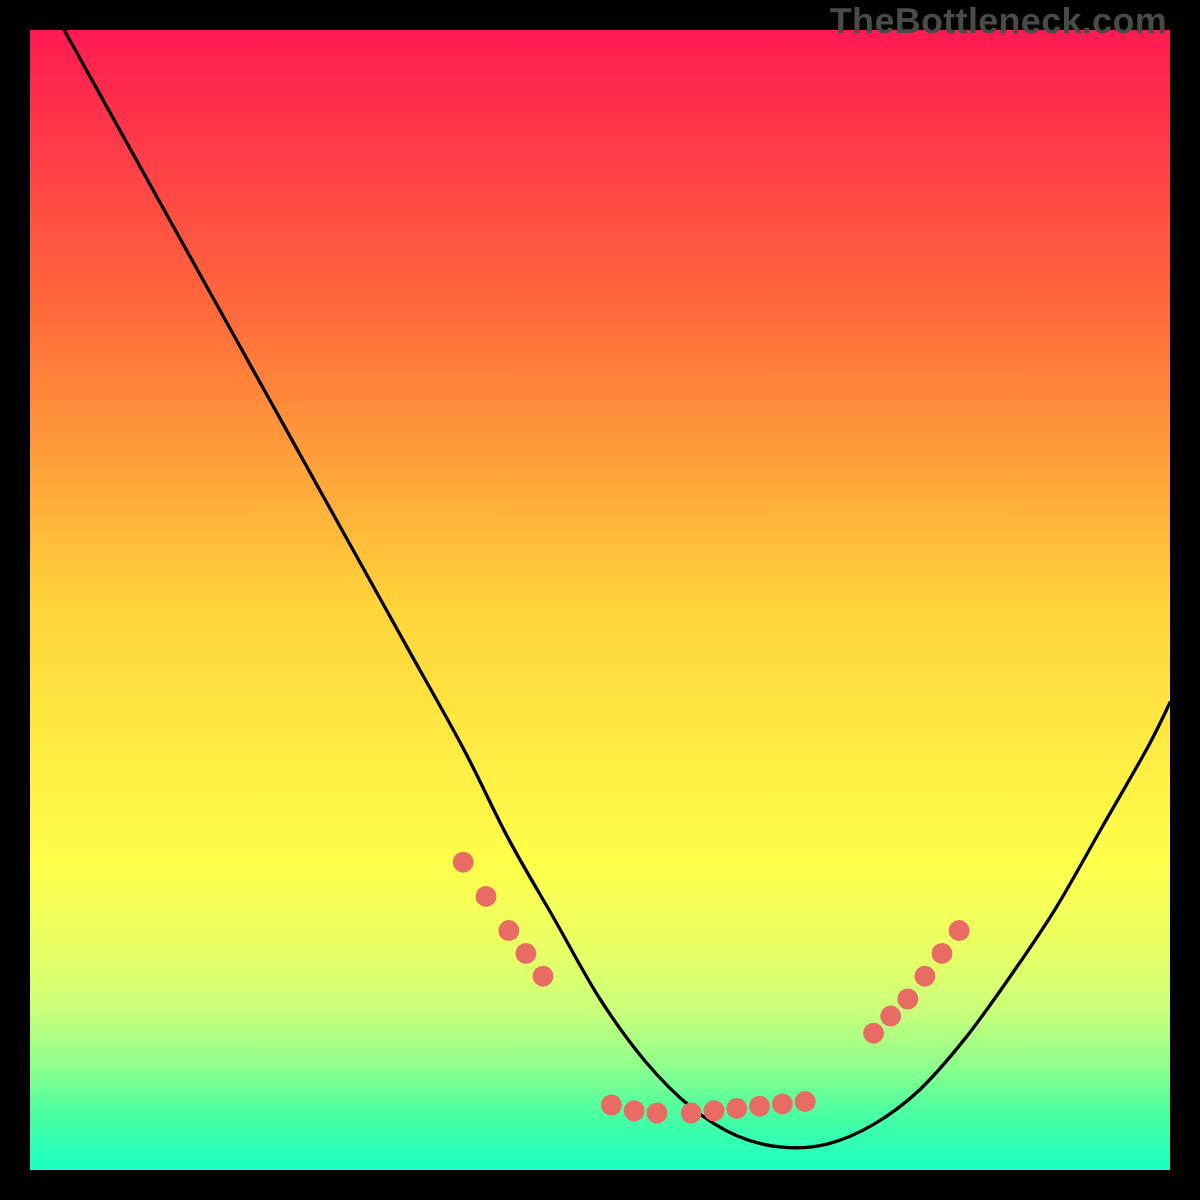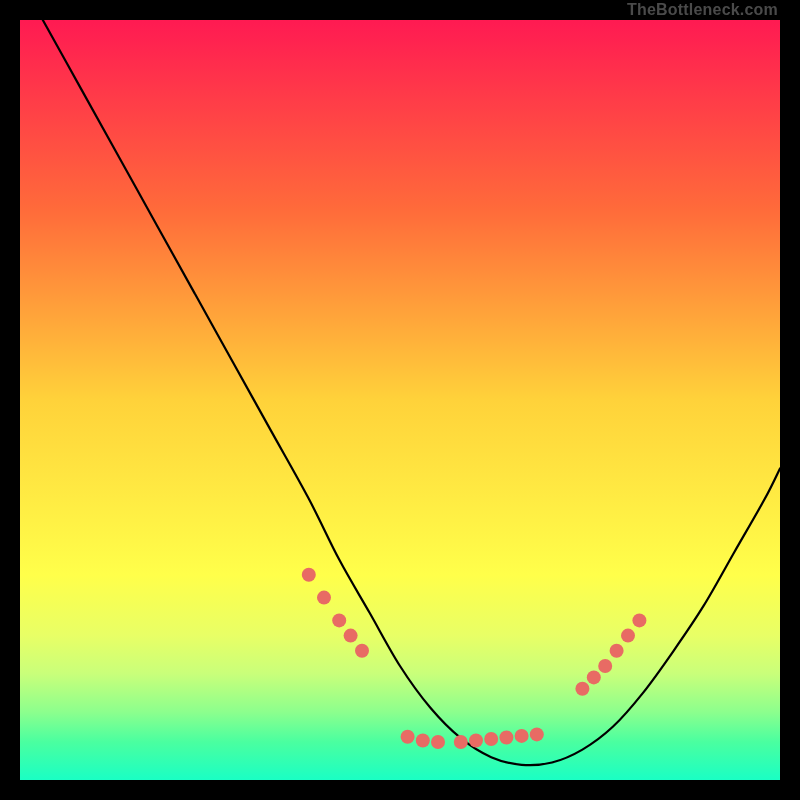--- a/index.html
+++ b/index.html
@@ -17,21 +17,21 @@
     top: 20px;
     width: 760px;
     height: 760px;
     background: #000;
   }
   .watermark {
     position: absolute;
     top: 1px;
     right: 22px;
     color: #4a4a4a;
-    font-size: 16px;
+    font-size: 24px;
     font-weight: 600;
     letter-spacing: 0.2px;
     z-index: 5;
     user-select: none;
   }
   svg {
     display: block;
   }
 </style>
 </head>

